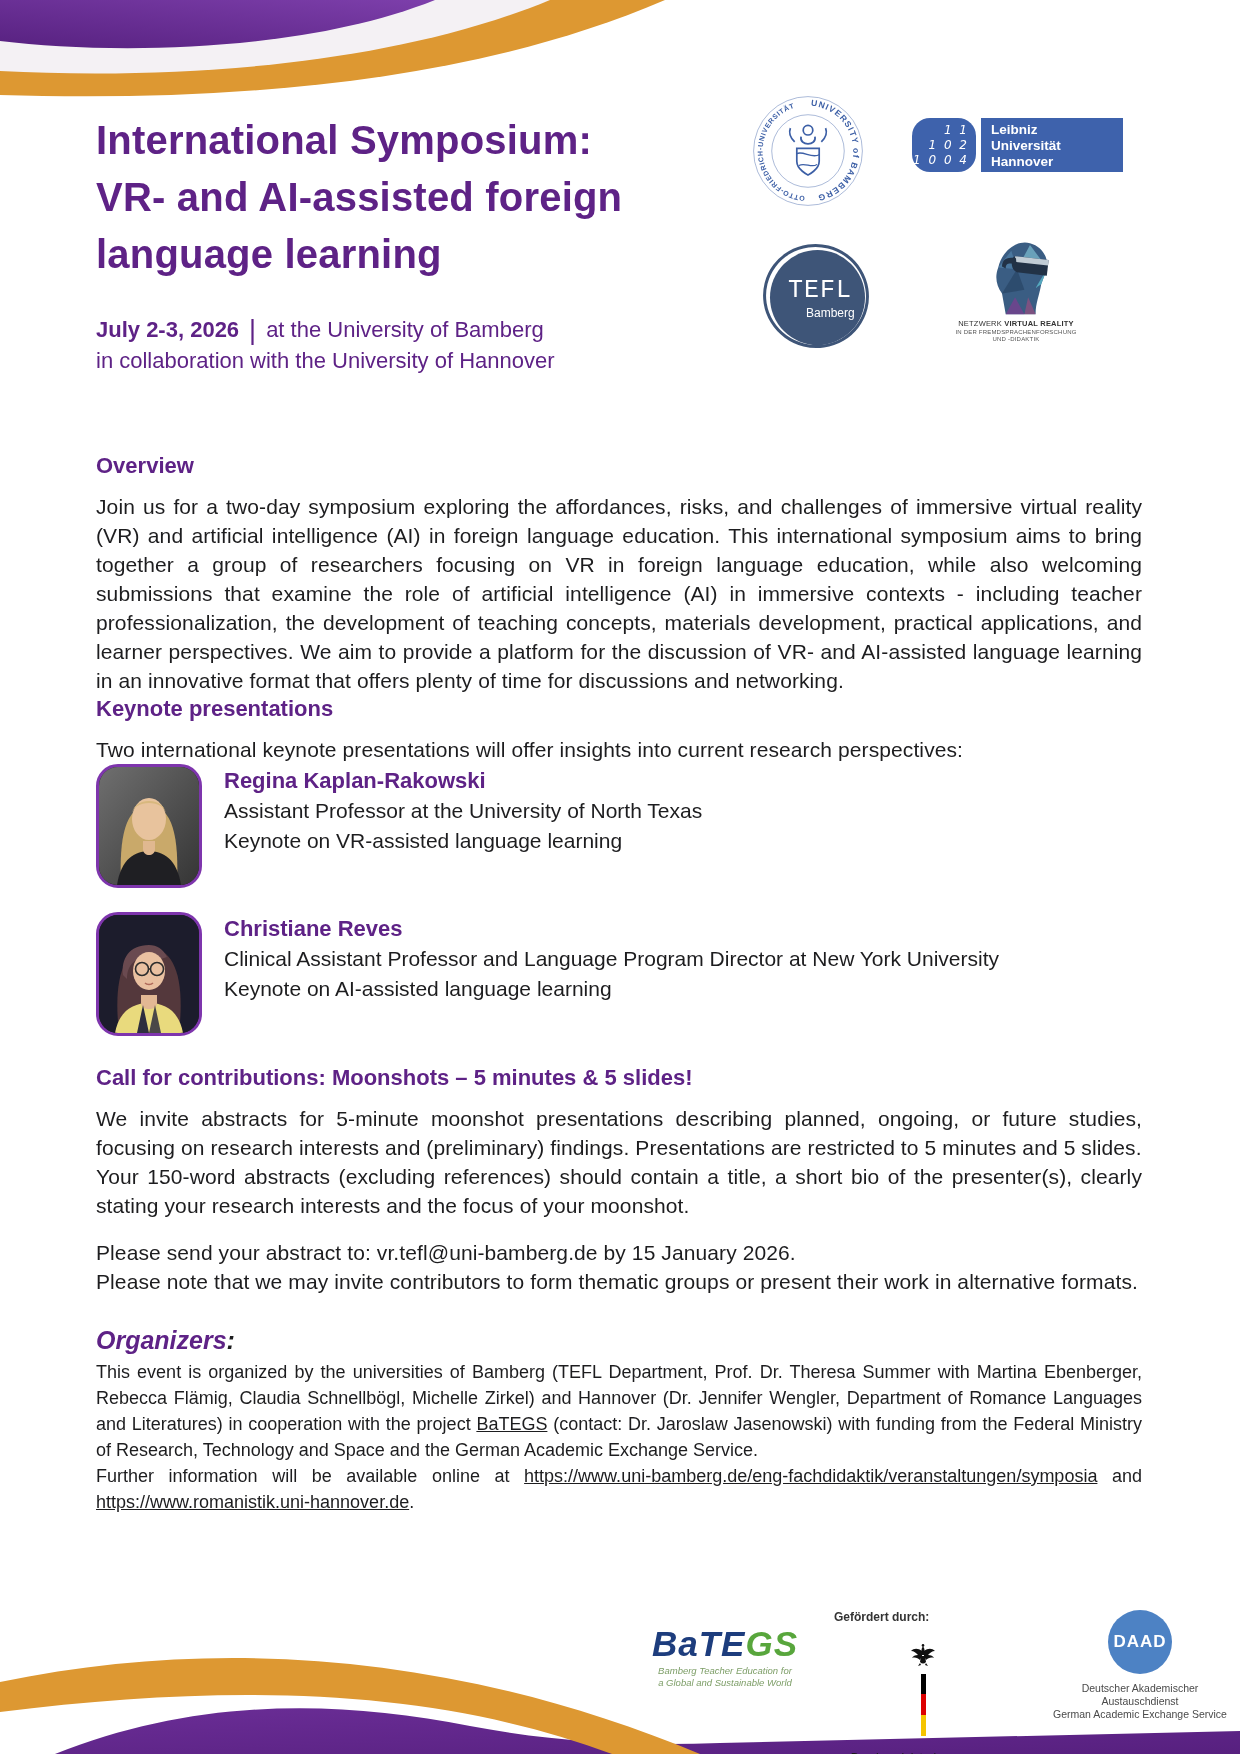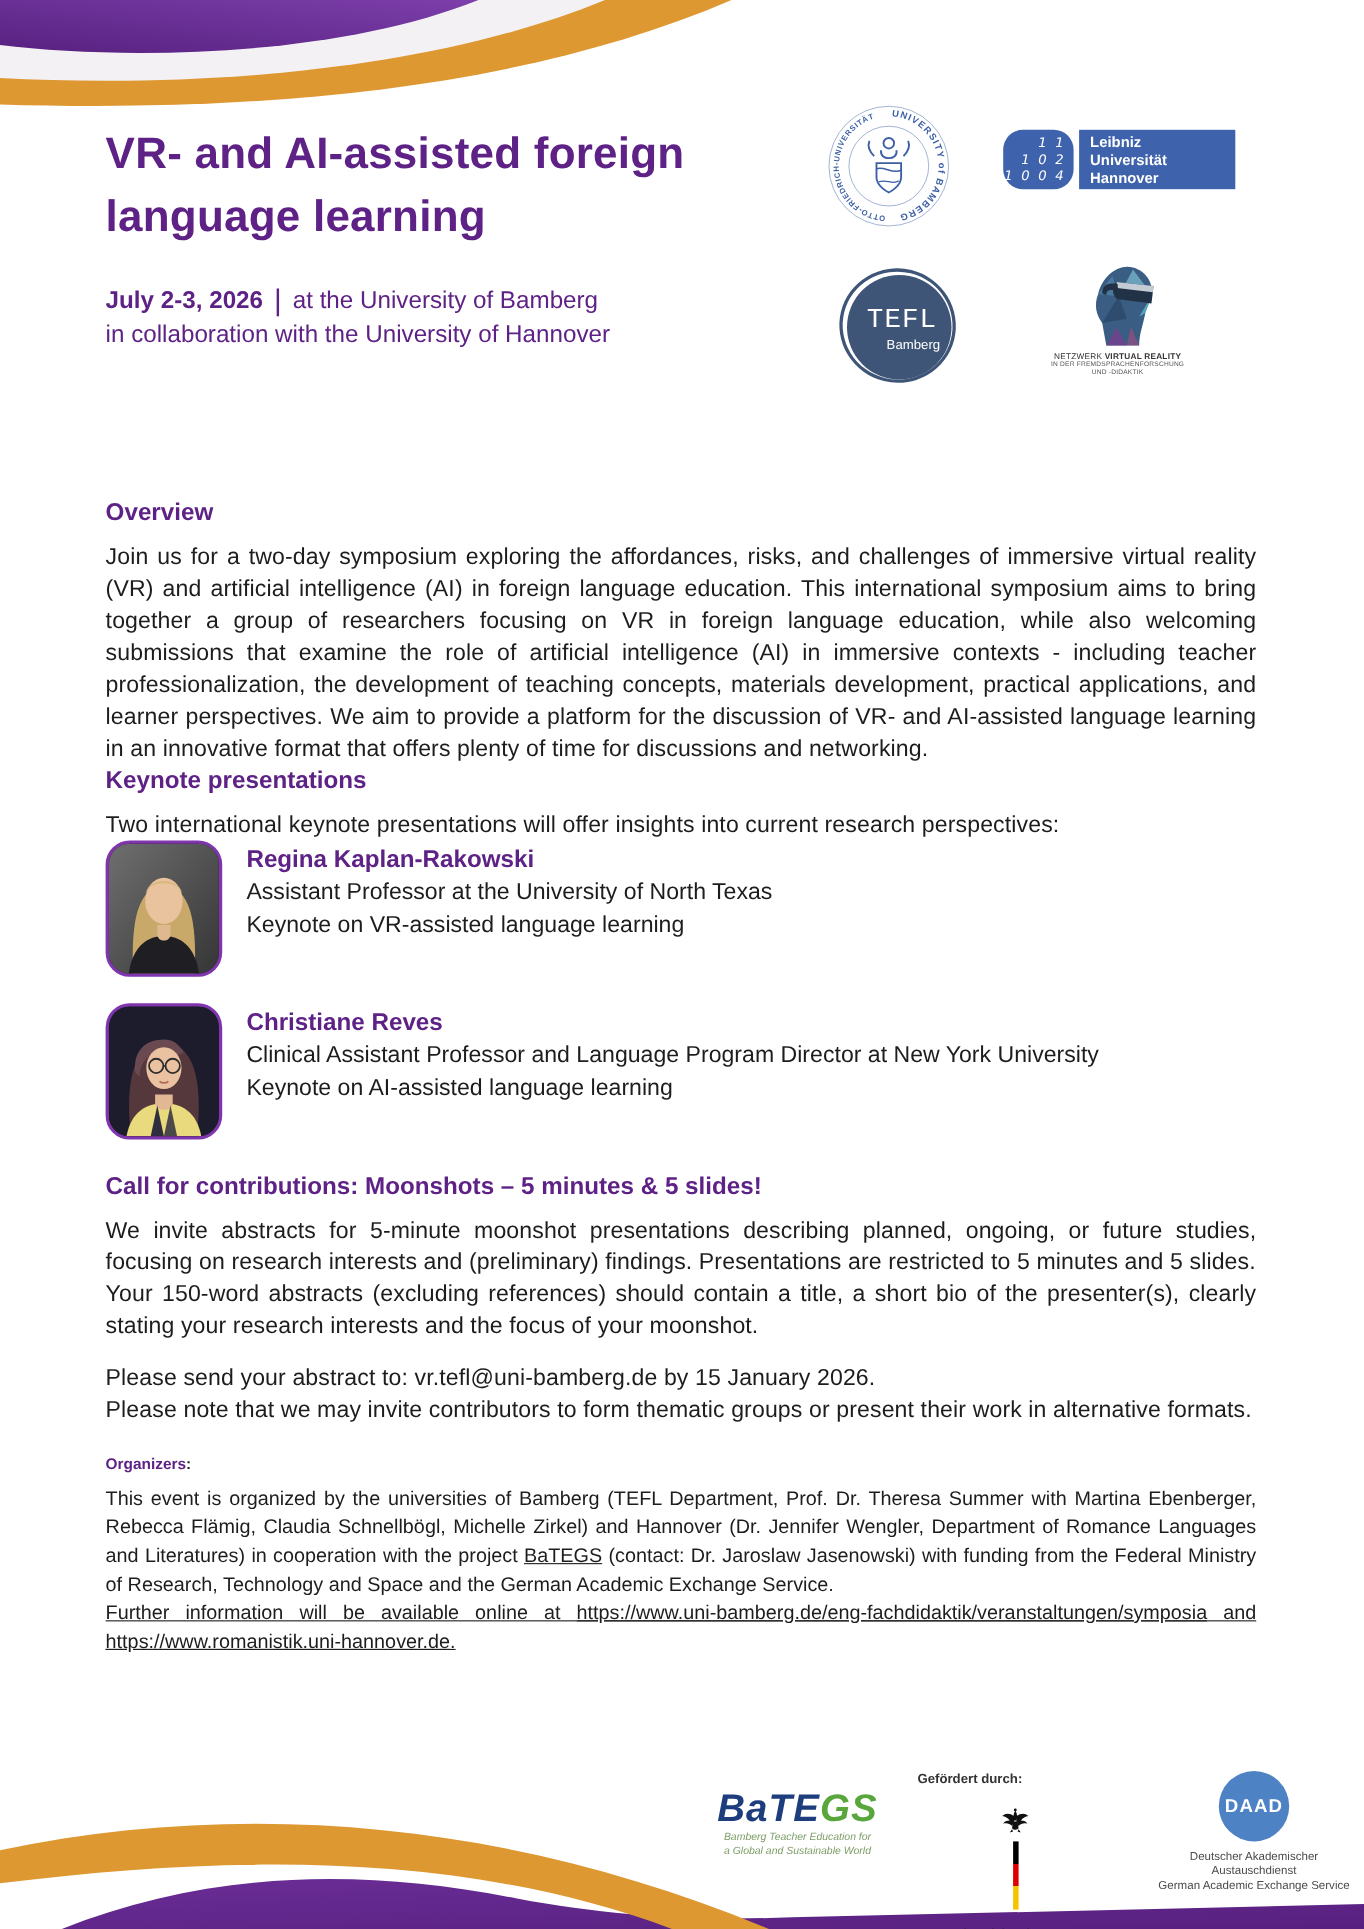--- a/index.html
+++ b/index.html
@@ -49,25 +49,25 @@
   .mb-md{margin-bottom:16px;}
   .pre{white-space:pre-line;}
   .keynote-head{margin-top:0;}
   .speaker{display:flex;gap:22px;align-items:flex-start;margin-bottom:24px;}
   .photo-frame{flex:0 0 auto;width:100px;height:118px;border:3.5px solid #7e35ad;border-radius:22px;
      overflow:hidden;background:#222;}
   .photo-frame svg{display:block;width:100%;height:100%;}
   .speaker .info{padding-top:2px;}
   .speaker .name{font-size:22px;line-height:30px;font-weight:700;color:#5e2286;}
   .speaker .role,.speaker .topic{font-size:21px;line-height:30px;color:#1d1d1f;}
-  .organizers-head{font-size:14px;line-height:24px;margin:22px 0 7px 0;font-weight:700;}
+  .organizers-head{font-size:25px;line-height:24px;margin:32px 0 7px 0;font-weight:700;font-style:italic;}
   .organizers-head .oh{color:#5e2286;}
   .organizers-head .colon{color:#1d1d1f;}
   p.small{font-size:18px;line-height:26px;margin:0;text-align:justify;}
-  .further{margin-top:22px;text-align:left;text-decoration:underline;}
+  .further{margin-top:22px;text-align:left;}
   a.doclink{color:#1d1d1f;text-decoration:underline;cursor:pointer;}
 
   
   .footer{position:absolute;left:650px;top:1610px;display:flex;gap:34px;align-items:flex-start;z-index:3;}
   .bategs{width:150px;text-align:center;padding-top:16px;}
   .bategs .bname{font-size:35px;font-weight:700;font-style:italic;letter-spacing:1px;line-height:36px;}
   .bategs .bname .blu{color:#1d3d7d;}
   .bategs .bname .grn{color:#58a63c;}
   .bategs .tag{font-size:9.5px;font-style:italic;color:#7d9e67;line-height:12px;margin-top:3px;}
   .funding{width:178px;}
@@ -92,20 +92,21 @@
           <stop offset="1" stop-color="#7d3fab"></stop>
       </linearGradient>
     </defs>
     <path d="M0 0 H665 C470 84 225 102 0 95 Z" fill="#dd9832"></path>
     <path d="M0 0 H550 C390 66 175 80 0 71 Z" fill="#f4f1f4"></path>
     <path d="M0 0 H435 C305 52 115 55 0 41 Z" fill="url(#gp1)"></path>
   </svg>
 
   <div class="header-block">
     <div class="title">
+      <div>International Symposium:</div>
       <div>VR- and AI-assisted foreign</div>
       <div>language learning</div>
     </div>
     <div class="dateline">
       <span class="date">July 2-3, 2026</span><span class="sep">|</span><span>at the University of Bamberg</span><br>
       <span>in collaboration with the University of Hannover</span>
     </div>
   </div>
 
   <div class="logo-cluster">

